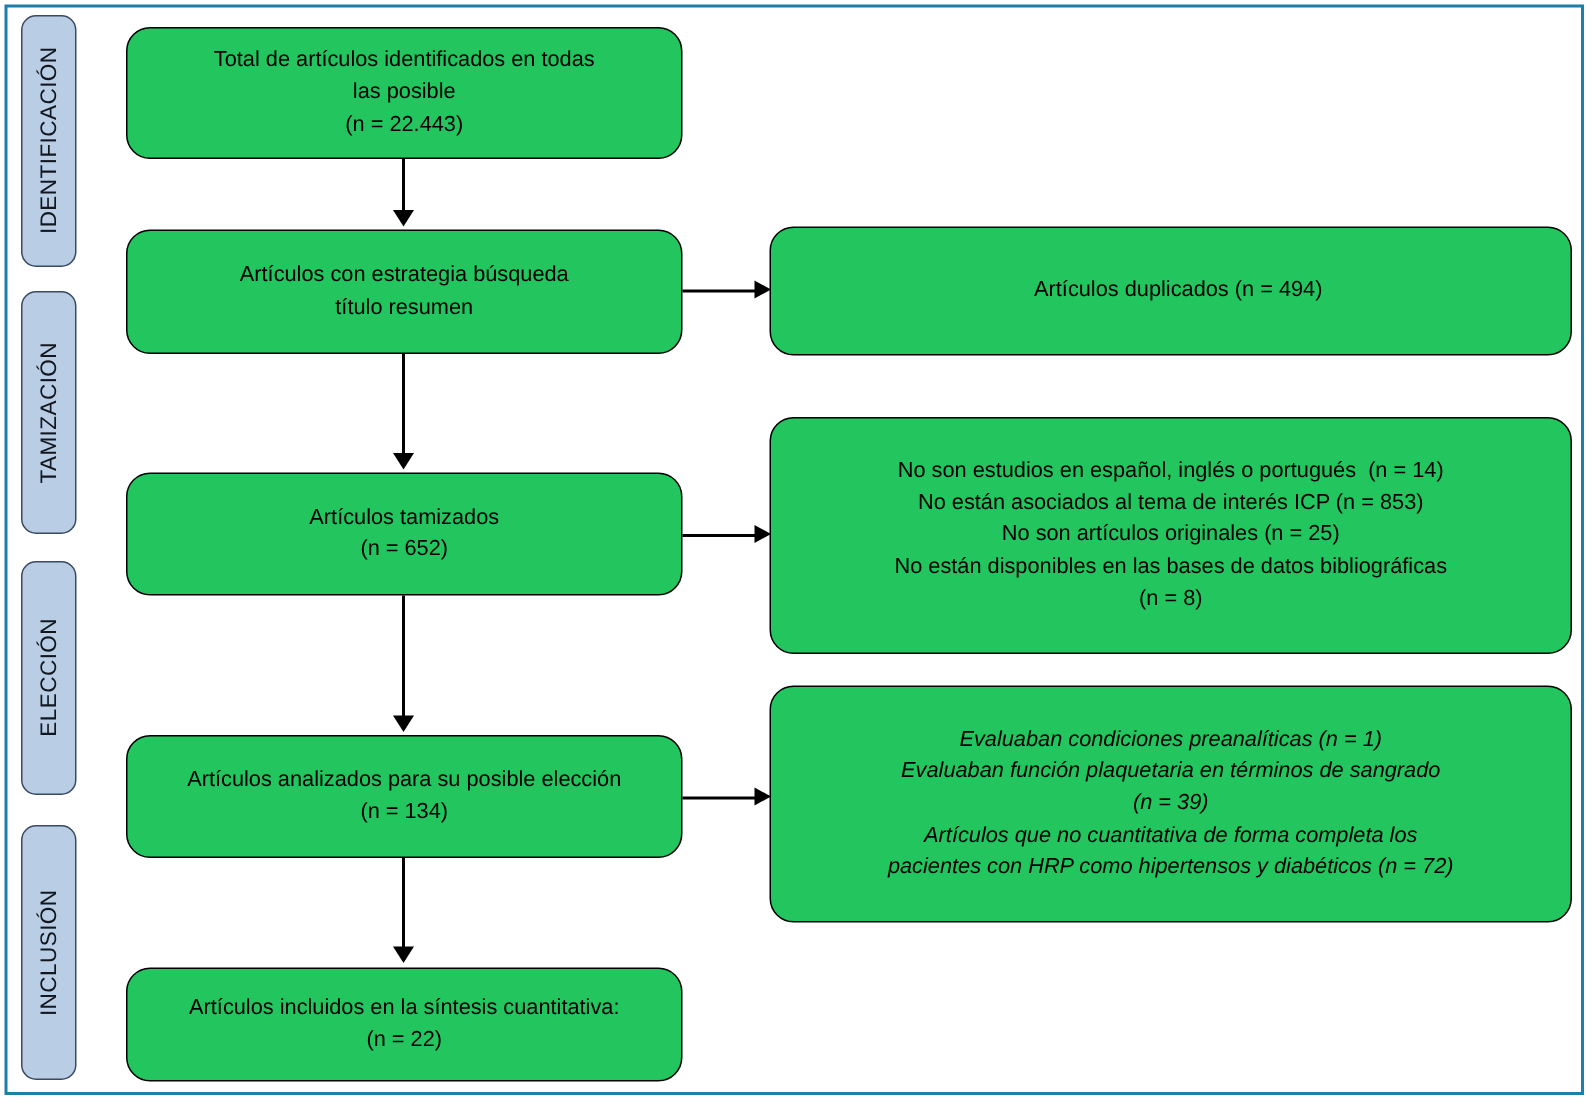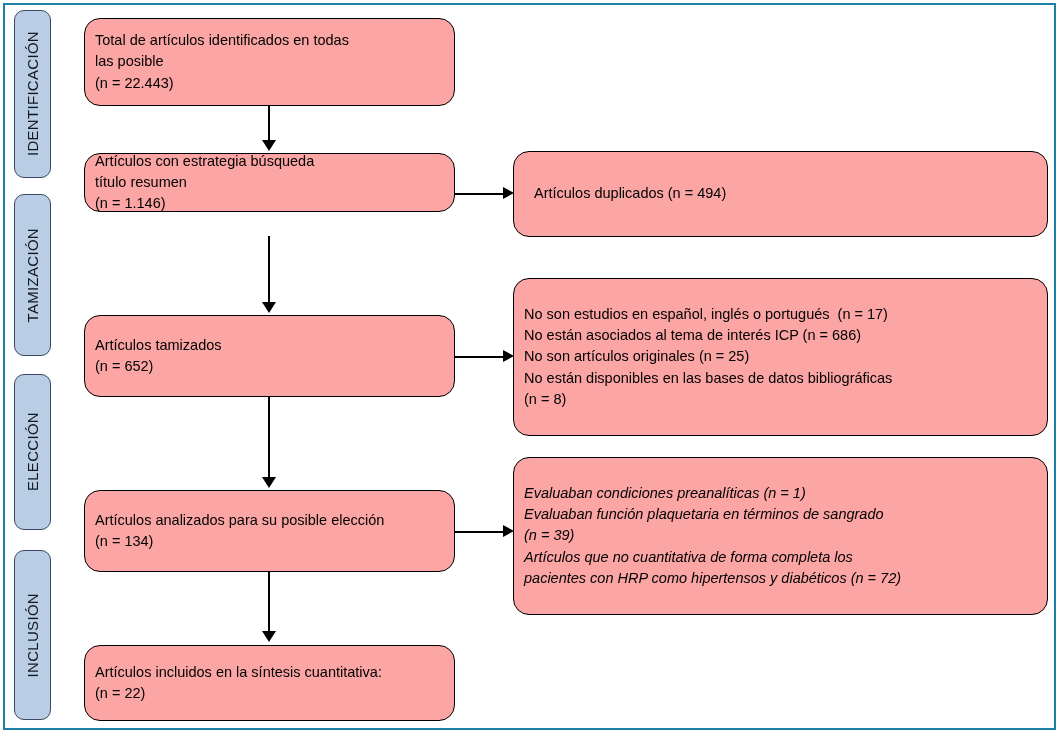--- a/index.html
+++ b/index.html
@@ -43,28 +43,28 @@
     letter-spacing: 0.3px;
   }
   .stage-label span {
     writing-mode: vertical-rl;
     transform: rotate(180deg);
     white-space: nowrap;
   }
   
   .flow-box {
     position: absolute;
-    background: #fca5a5;
+    background: #22c55e;
     border: 1.4px solid #000000;
     border-radius: 16px;
     box-sizing: border-box;
     display: flex;
     align-items: center;
     justify-content: center;
-    text-align: left;
+    text-align: center;
     color: #000000;
     font-size: 14.5px;
     line-height: 1.45;
     padding: 4px 10px;
   }
   .flow-box .lines {
     width: 100%;
   }
   .flow-box .lines div {
     white-space: pre;
@@ -120,25 +120,24 @@
   </div>
 
   <div class="flow-box" style="left:84px; top:18px; width:371px; height:88px;">
     <div class="lines">
       <div>Total de artículos identificados en todas</div>
       <div>las posible</div>
       <div>(n = 22.443)</div>
     </div>
   </div>
 
-  <div class="flow-box" style="left:84px; top:153px; width:371px; height:59px;">
+  <div class="flow-box" style="left:84px; top:153px; width:371px; height:83px;">
     <div class="lines">
       <div>Artículos con estrategia búsqueda</div>
       <div>título resumen</div>
-      <div>(n = 1.146)</div>
     </div>
   </div>
 
   <div class="flow-box" style="left:84px; top:315px; width:371px; height:82px;">
     <div class="lines">
       <div>Artículos tamizados</div>
       <div>(n = 652)</div>
     </div>
   </div>
 
@@ -157,22 +156,22 @@
   </div>
 
   <div class="flow-box" style="left:513px; top:151px; width:535px; height:86px;padding-left:20px;">
     <div class="lines">
       <div>Artículos duplicados (n = 494)</div>
     </div>
   </div>
 
   <div class="flow-box" style="left:513px; top:278px; width:535px; height:158px;">
     <div class="lines">
-      <div>No son estudios en español, inglés o portugués  (n = 17)</div>
-      <div>No están asociados al tema de interés ICP (n = 686)</div>
+      <div>No son estudios en español, inglés o portugués  (n = 14)</div>
+      <div>No están asociados al tema de interés ICP (n = 853)</div>
       <div>No son artículos originales (n = 25)</div>
       <div>No están disponibles en las bases de datos bibliográficas</div>
       <div>(n = 8)</div>
     </div>
   </div>
 
   <div class="flow-box" style="left:513px; top:457px; width:535px; height:158px;font-style:italic;">
     <div class="lines">
       <div>Evaluaban condiciones preanalíticas (n = 1)</div>
       <div>Evaluaban función plaquetaria en términos de sangrado</div>

